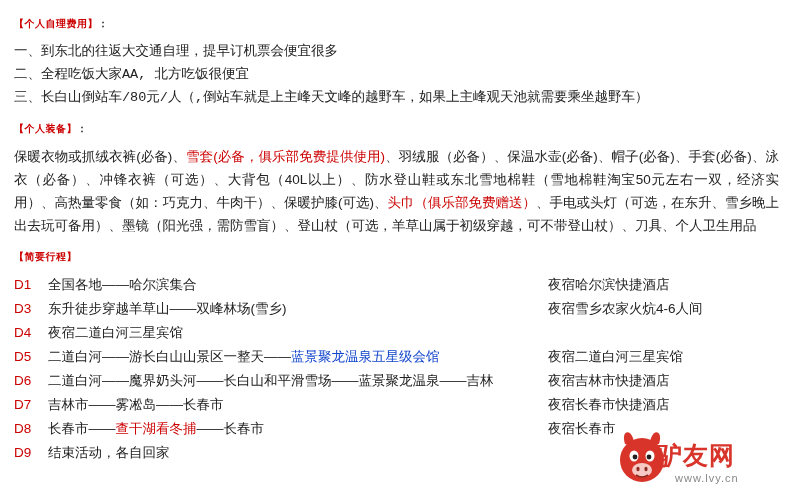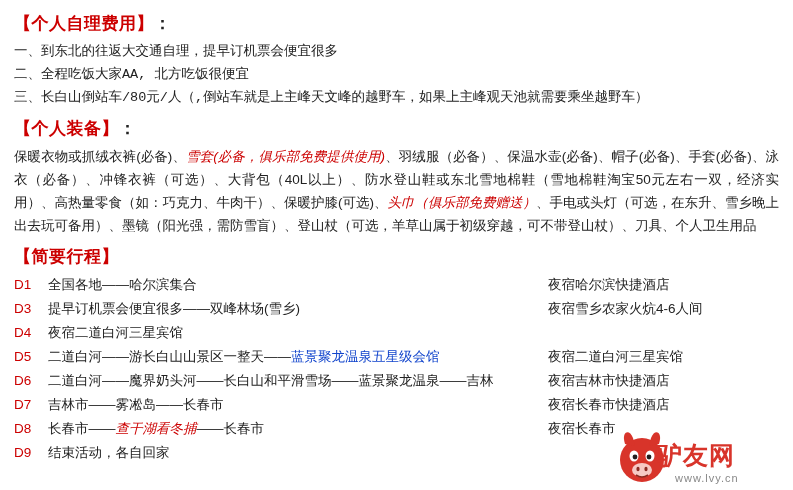--- a/index.html
+++ b/index.html
@@ -18,21 +18,21 @@
   }
   .page {
     position: relative;
     width: 793px;
     height: 490px;
     box-sizing: border-box;
     padding: 10px 14px 0 14px;
   }
   .section-head {
     display: block;
-    font-size: 17px;
+    font-size: 10px;
     font-weight: bold;
     color: #cc0000;
     margin: 4px 0 6px 0;
     line-height: 20px;
     letter-spacing: 0.5px;
   }
   .section-head .colon {
     color: #222222;
     font-weight: bold;
   }
@@ -46,21 +46,20 @@
   }
   .para {
     line-height: 23px;
     font-size: 13.5px;
     color: #222222;
     margin: 0;
     text-align: justify;
   }
   .red {
     color: #cc0000;
-    font-style: italic;
   }
   .blue {
     color: #1144cc;
   }
   .itinerary {
     margin-top: 2px;
   }
   .itin-row {
     display: flex;
     align-items: baseline;
@@ -147,21 +146,21 @@
   <div class="section-head"><span>【</span><span>简要行程</span><span>】</span></div>
 
   <div class="itinerary" id="itinerary-list">
       <div class="itin-row">
         <div class="itin-day">D1</div>
         <div class="itin-route"><span class="">全国各地——哈尔滨集合</span></div>
         <div class="itin-hotel">夜宿哈尔滨快捷酒店</div>
       </div>
       <div class="itin-row">
         <div class="itin-day">D3</div>
-        <div class="itin-route"><span class="">提早订机票会便宜很多——双峰林场(雪乡)</span></div>
+        <div class="itin-route"><span class="">东升徒步穿越羊草山——双峰林场(雪乡)</span></div>
         <div class="itin-hotel">夜宿雪乡农家火炕4-6人间</div>
       </div>
       <div class="itin-row">
         <div class="itin-day">D4</div>
         <div class="itin-hotel">夜宿二道白河三星宾馆</div>
       </div>
       <div class="itin-row">
         <div class="itin-day">D5</div>
         <div class="itin-route"><span class="">二道白河——游长白山山景区一整天——</span><span class="blue">蓝景聚龙温泉五星级会馆</span></div>
         <div class="itin-hotel">夜宿二道白河三星宾馆</div>

